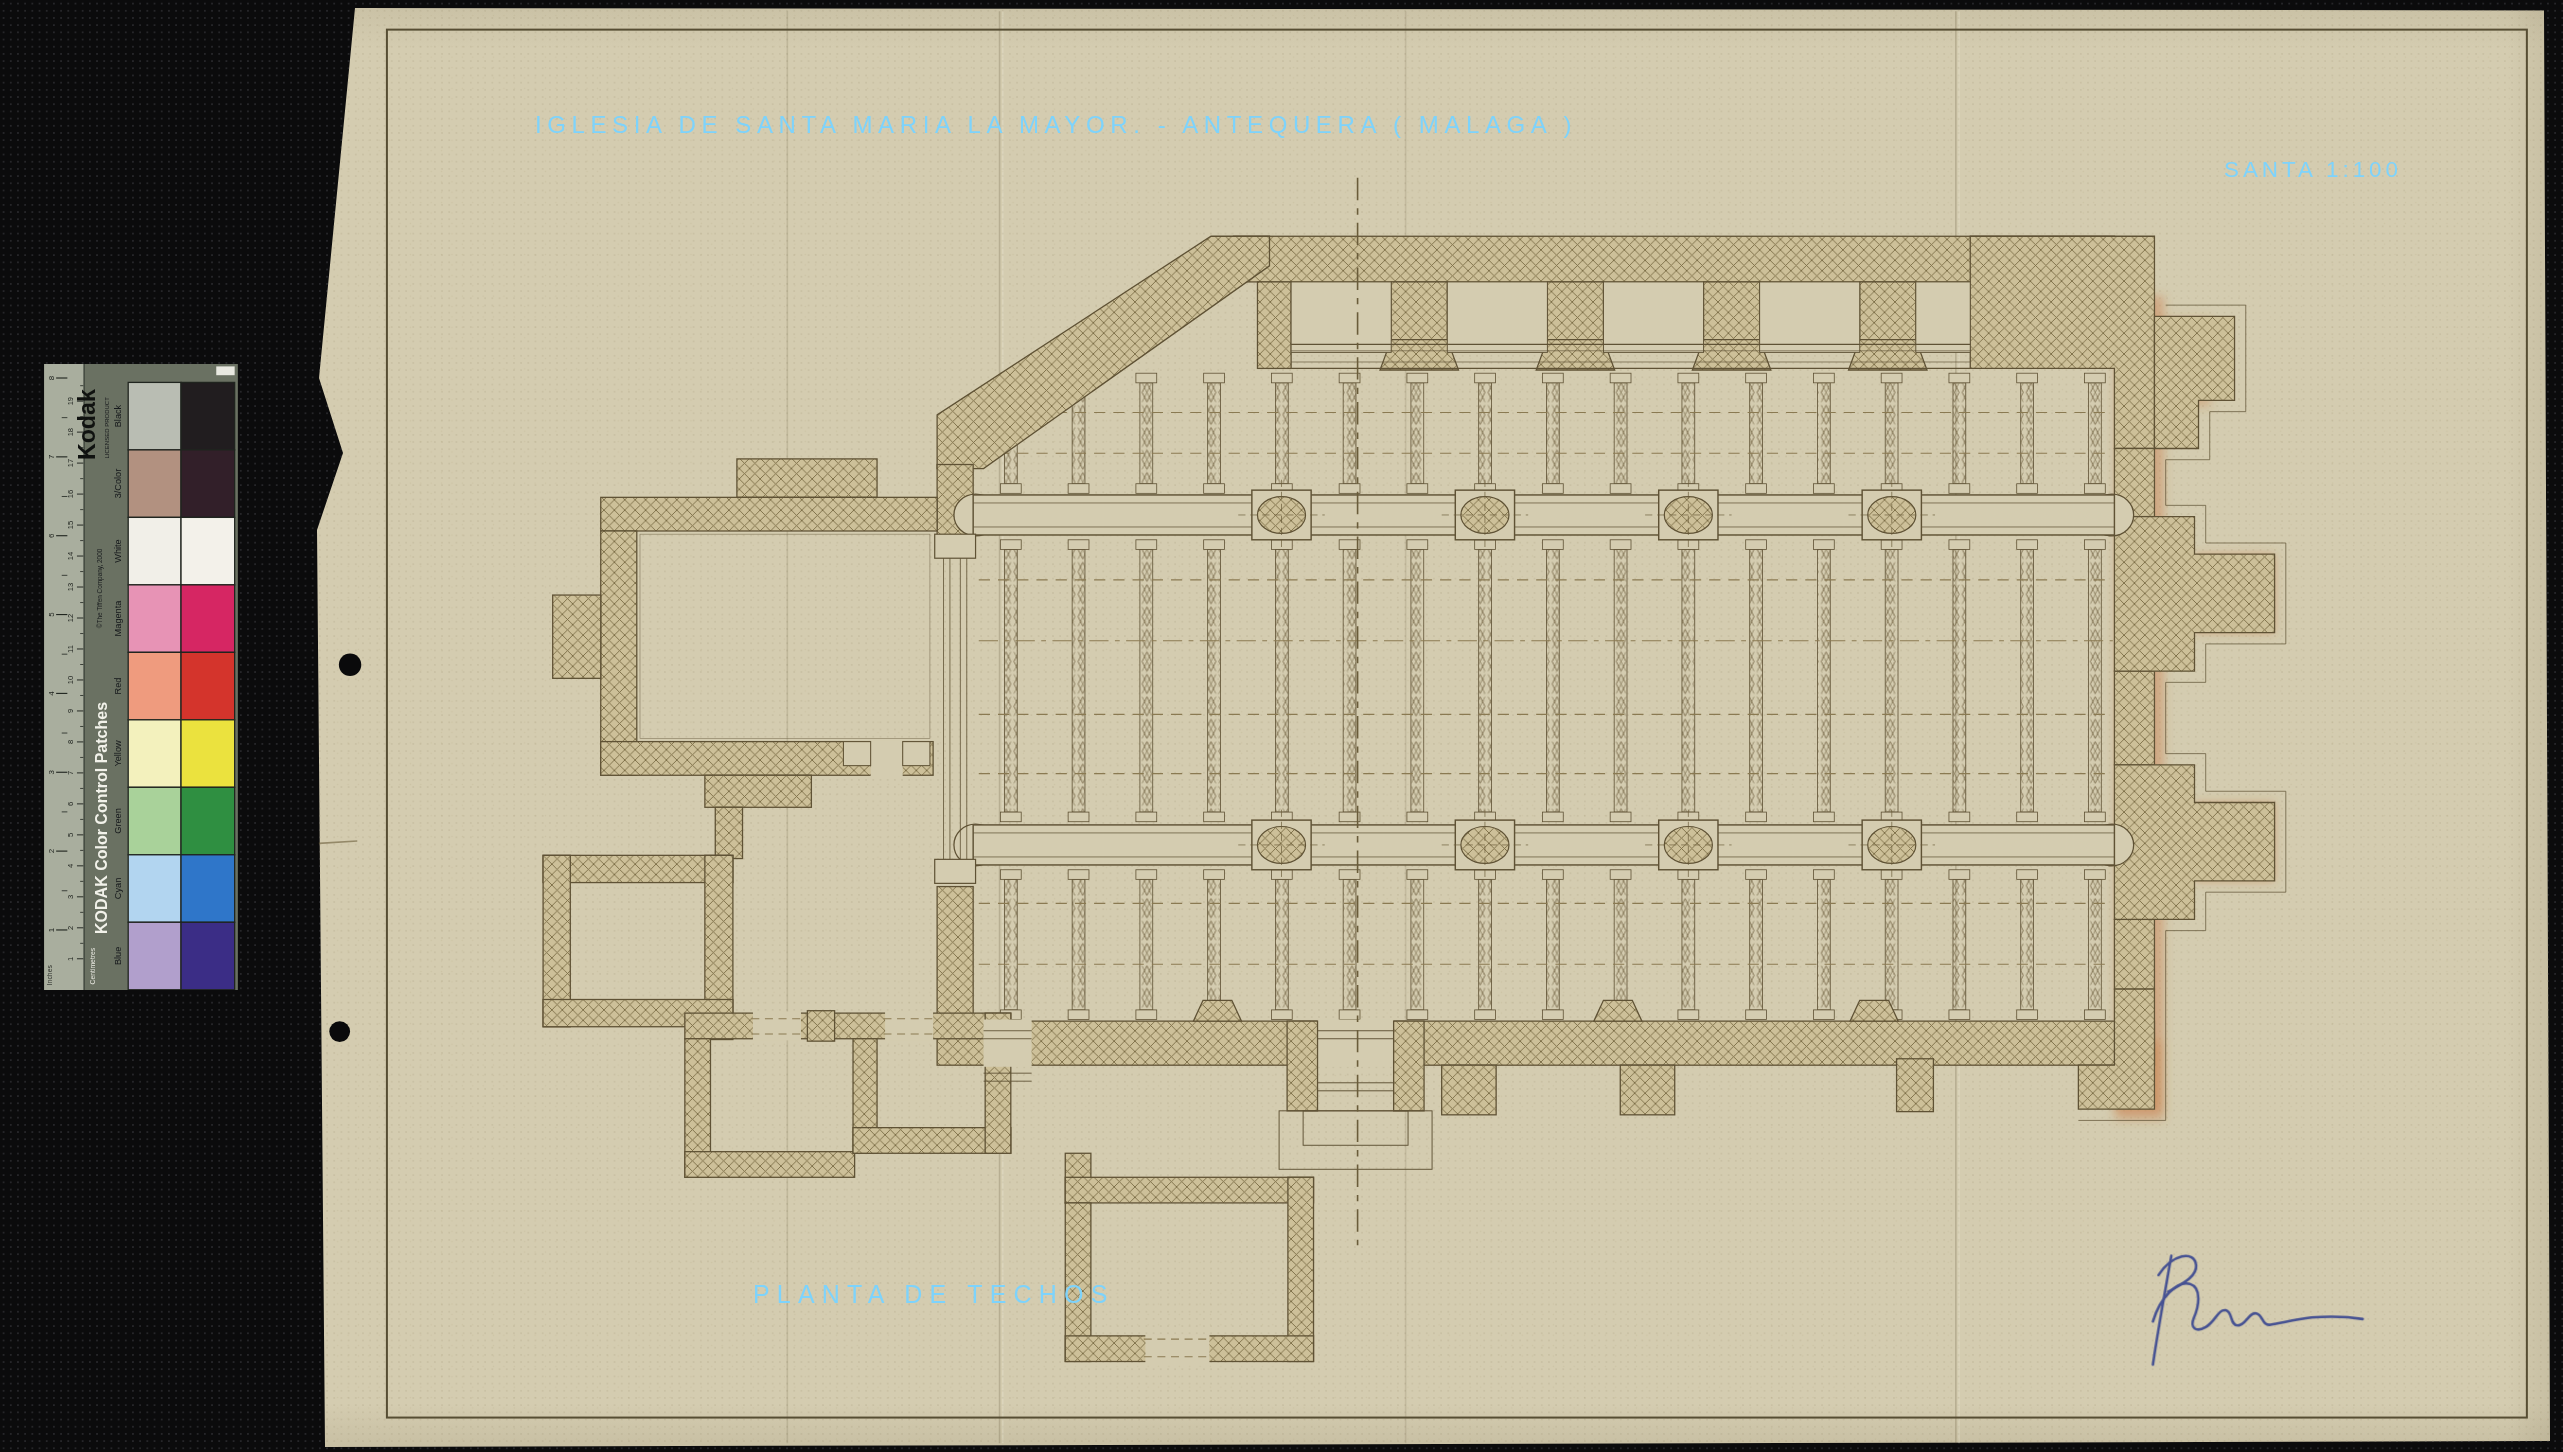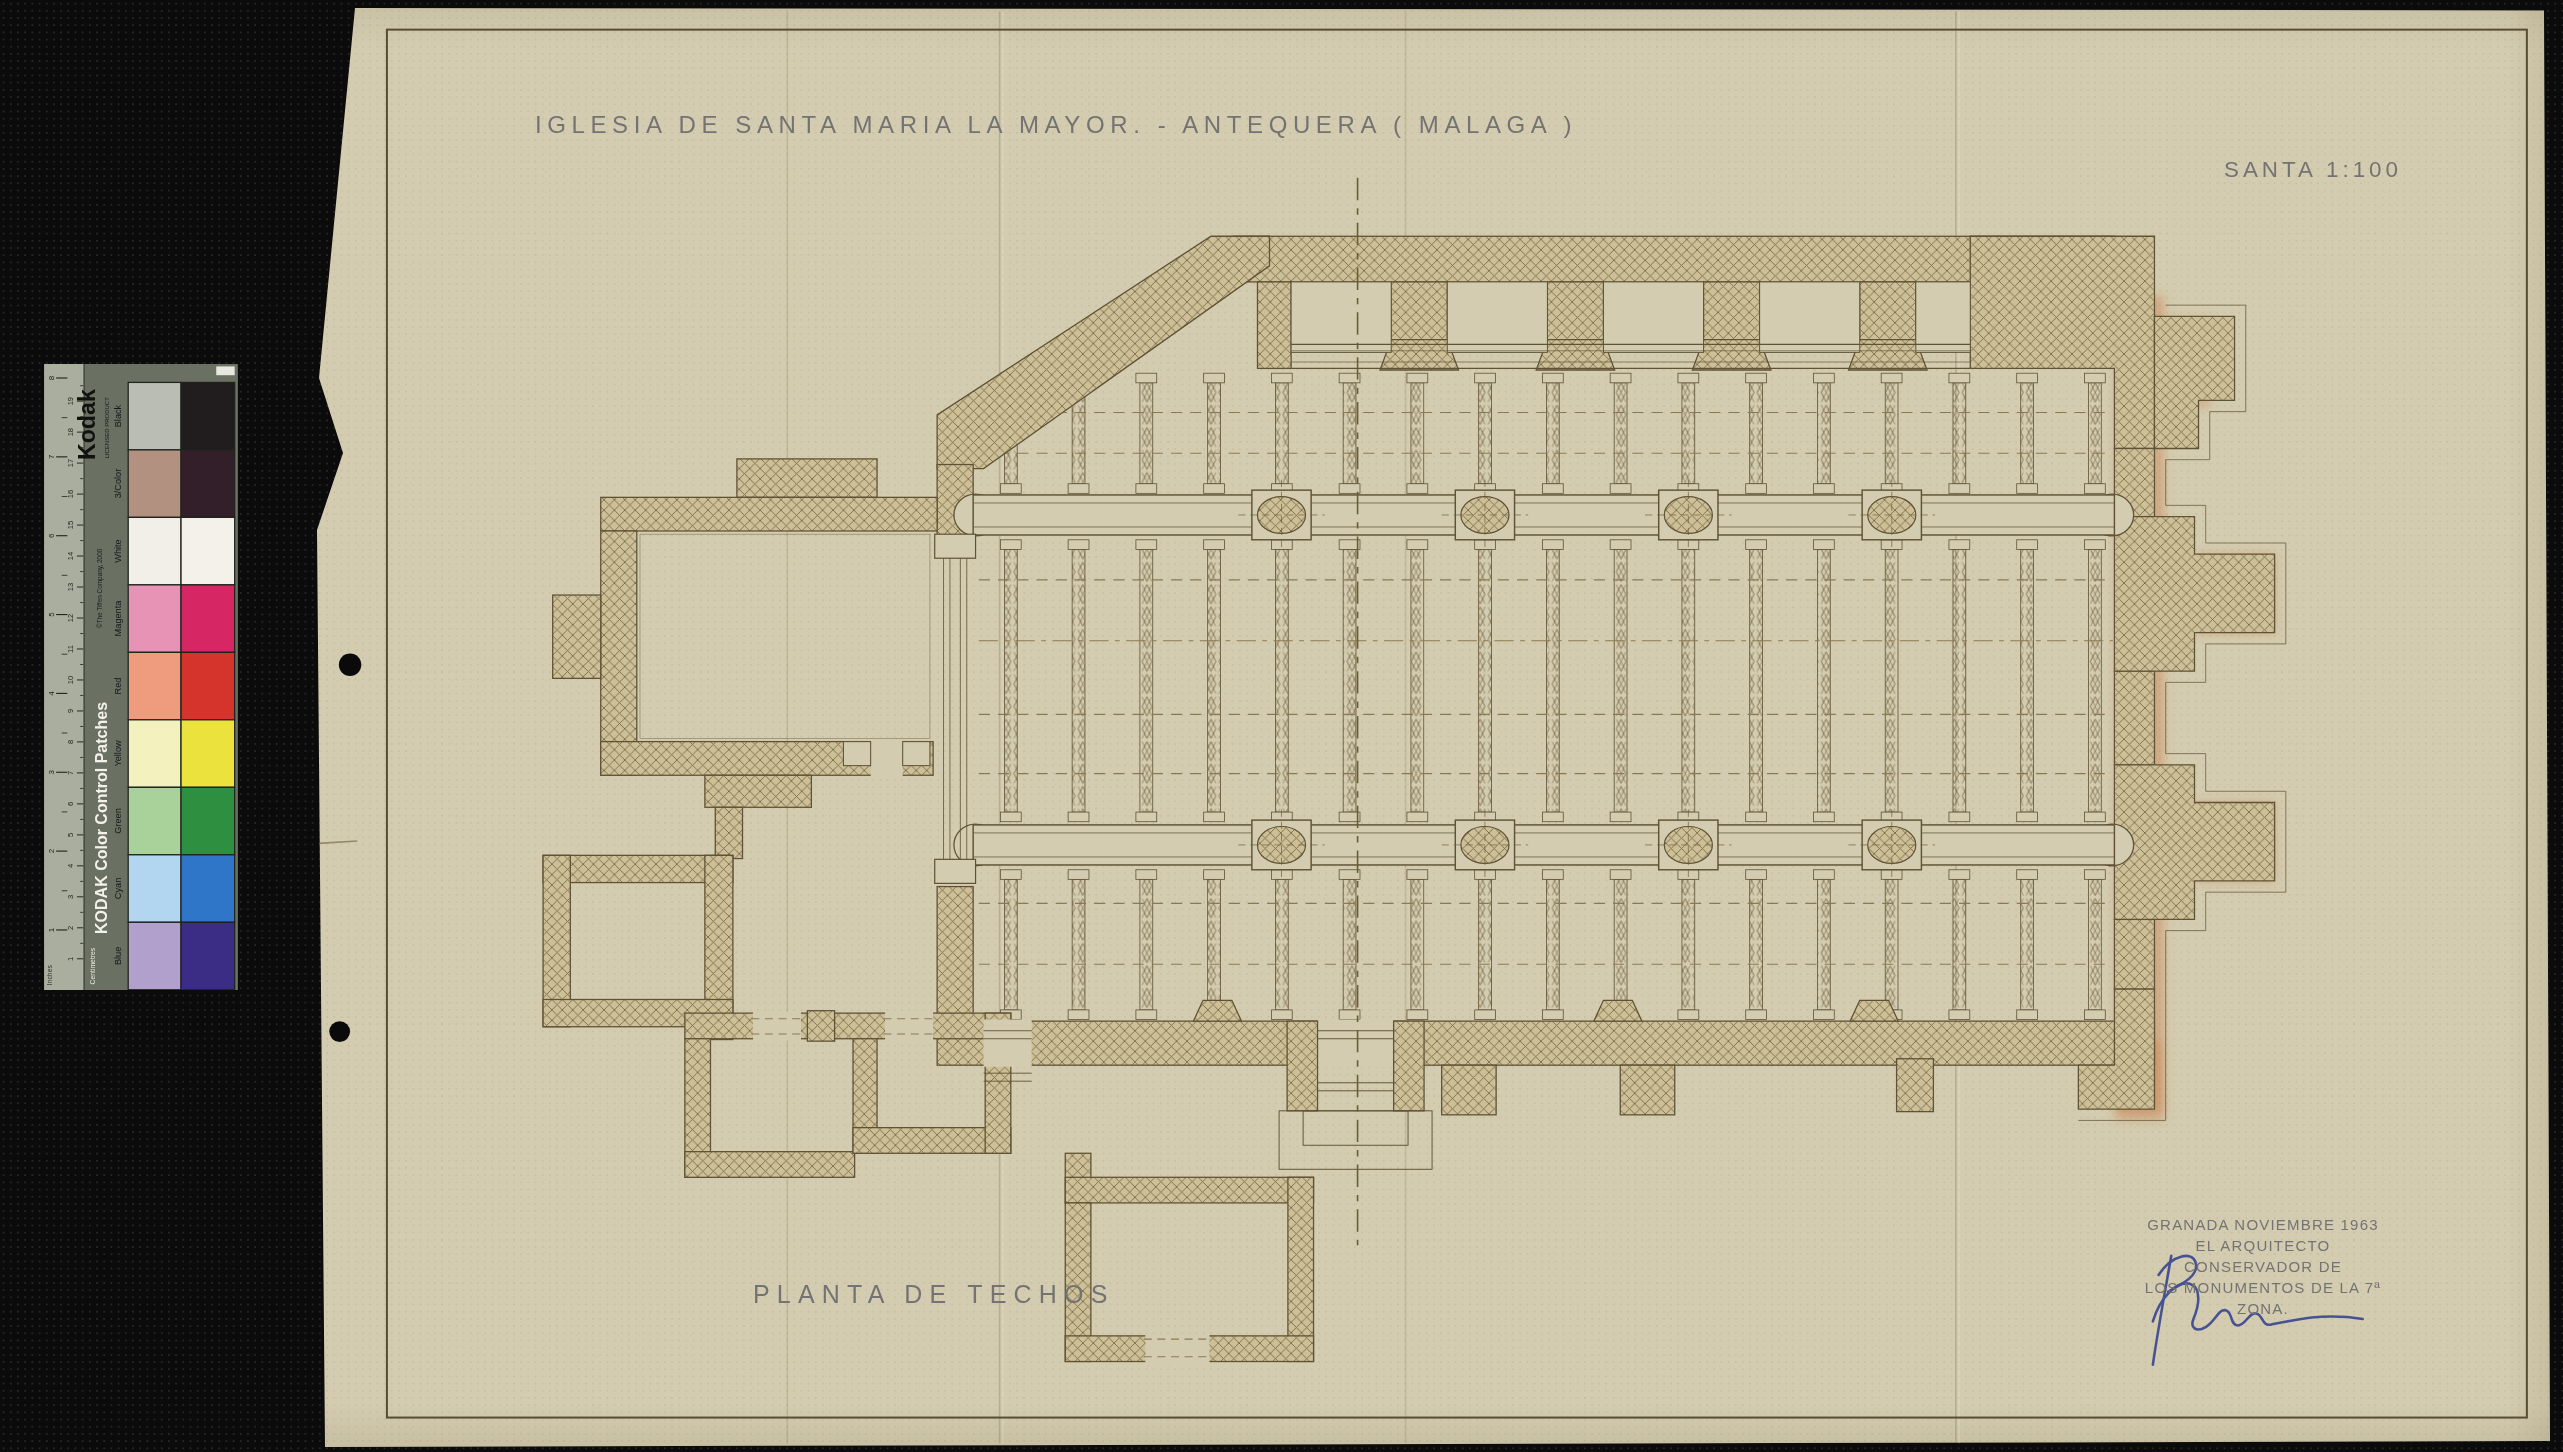--- a/index.html
+++ b/index.html
@@ -12,21 +12,21 @@
       background:
         radial-gradient(rgba(110,95,60,.10) 0.8px,transparent 1px),
         radial-gradient(rgba(165,150,110,.16) 0.8px,transparent 1px),
         linear-gradient(90deg,rgba(95,82,53,.16),rgba(95,82,53,0) 56px),
         linear-gradient(270deg,rgba(95,82,53,.14),rgba(95,82,53,0) 56px),
         linear-gradient(0deg,rgba(95,82,53,.12),rgba(95,82,53,0) 48px),
         linear-gradient(180deg,rgba(95,82,53,.10),rgba(95,82,53,0) 48px),
         #d4ccb0;
       background-size:7.2px 7.2px,10.4px 10.4px,100% 100%,100% 100%,100% 100%,100% 100%,auto;}
   svg.scene{position:absolute;left:0;top:0;width:2563px;height:1452px;}
-  .txt{position:absolute;color:#737373;white-space:nowrap;}
+  .txt{position:absolute;color:#7dd3fc;white-space:nowrap;}
   .title{left:535px;top:111px;font-size:24px;letter-spacing:5.6px;}
   .escala{left:2224px;top:157px;font-size:22.4px;letter-spacing:4px;}
   .planta{left:753px;top:1280px;font-size:25px;letter-spacing:7.2px;}
   .credit{left:2135px;top:1214px;width:256px;text-align:center;white-space:normal;
           font-size:15px;line-height:21px;letter-spacing:1.2px;}
   #kodak{position:absolute;left:44px;top:364px;}
 </style>
 </head>
 <body>
 
@@ -415,25 +415,20 @@
     <g stroke="#33418f" stroke-width="3.2" fill="none" stroke-linecap="round" opacity=".88">
       <path d="M2711,1568 C2703,1614 2694,1662 2688,1704"></path>
       <path d="M2695,1592 C2712,1566 2740,1560 2742,1580 C2743,1595 2722,1604 2707,1613"></path>
       <path d="M2688,1650 C2697,1620 2718,1599 2734,1603 C2750,1608 2745,1632 2739,1646 C2734,1658 2742,1664 2754,1657 C2766,1650 2770,1634 2779,1636 C2788,1638 2784,1655 2794,1655 C2804,1655 2808,1638 2817,1640 C2826,1642 2824,1656 2835,1654 C2852,1651 2868,1647 2886,1645 C2910,1643 2932,1644 2950,1647"></path>
     </g>
   </svg>
 
   <div class="txt title">IGLESIA DE SANTA MARIA LA MAYOR. - ANTEQUERA ( MALAGA )</div>
   <div class="txt escala">SANTA 1:100</div>
   <div class="txt planta">PLANTA DE TECHOS</div>
-  <div class="txt credit">
-    <div>GRANADA NOVIEMBRE 1963</div>
-    <div>EL ARQUITECTO CONSERVADOR DE</div>
-    <div>LOS MONUMENTOS DE LA 7ª ZONA.</div>
-  </div>
 
   <svg id="kodak" width="194" height="626" viewBox="0 0 242 782">
     <rect x="0" y="0" width="242" height="782" fill="#6a7162"></rect>
     <rect x="0" y="0" width="50" height="782" fill="#a9ae9e"></rect>
     <line x1="50" y1="0" x2="50" y2="782" stroke="#454b42" stroke-width="2"></line>
     <rect x="215" y="3" width="23" height="11" fill="#e8e8e0"></rect>
     <text x="63" y="120" font-size="29" font-weight="bold" fill="#101210" transform="rotate(-90 63 120)">Kodak</text>
     <text x="81" y="118" font-size="7.5" fill="#14171a" transform="rotate(-90 81 118)">LICENSED PRODUCT</text>
     <text x="72" y="330" font-size="8" fill="#191c1e" transform="rotate(-90 72 330)">©The Tiffen Company, 2000</text>
     <text x="78" y="712" font-size="20" font-weight="bold" fill="#f2f2ea" transform="rotate(-90 78 712)">KODAK Color Control Patches</text>

